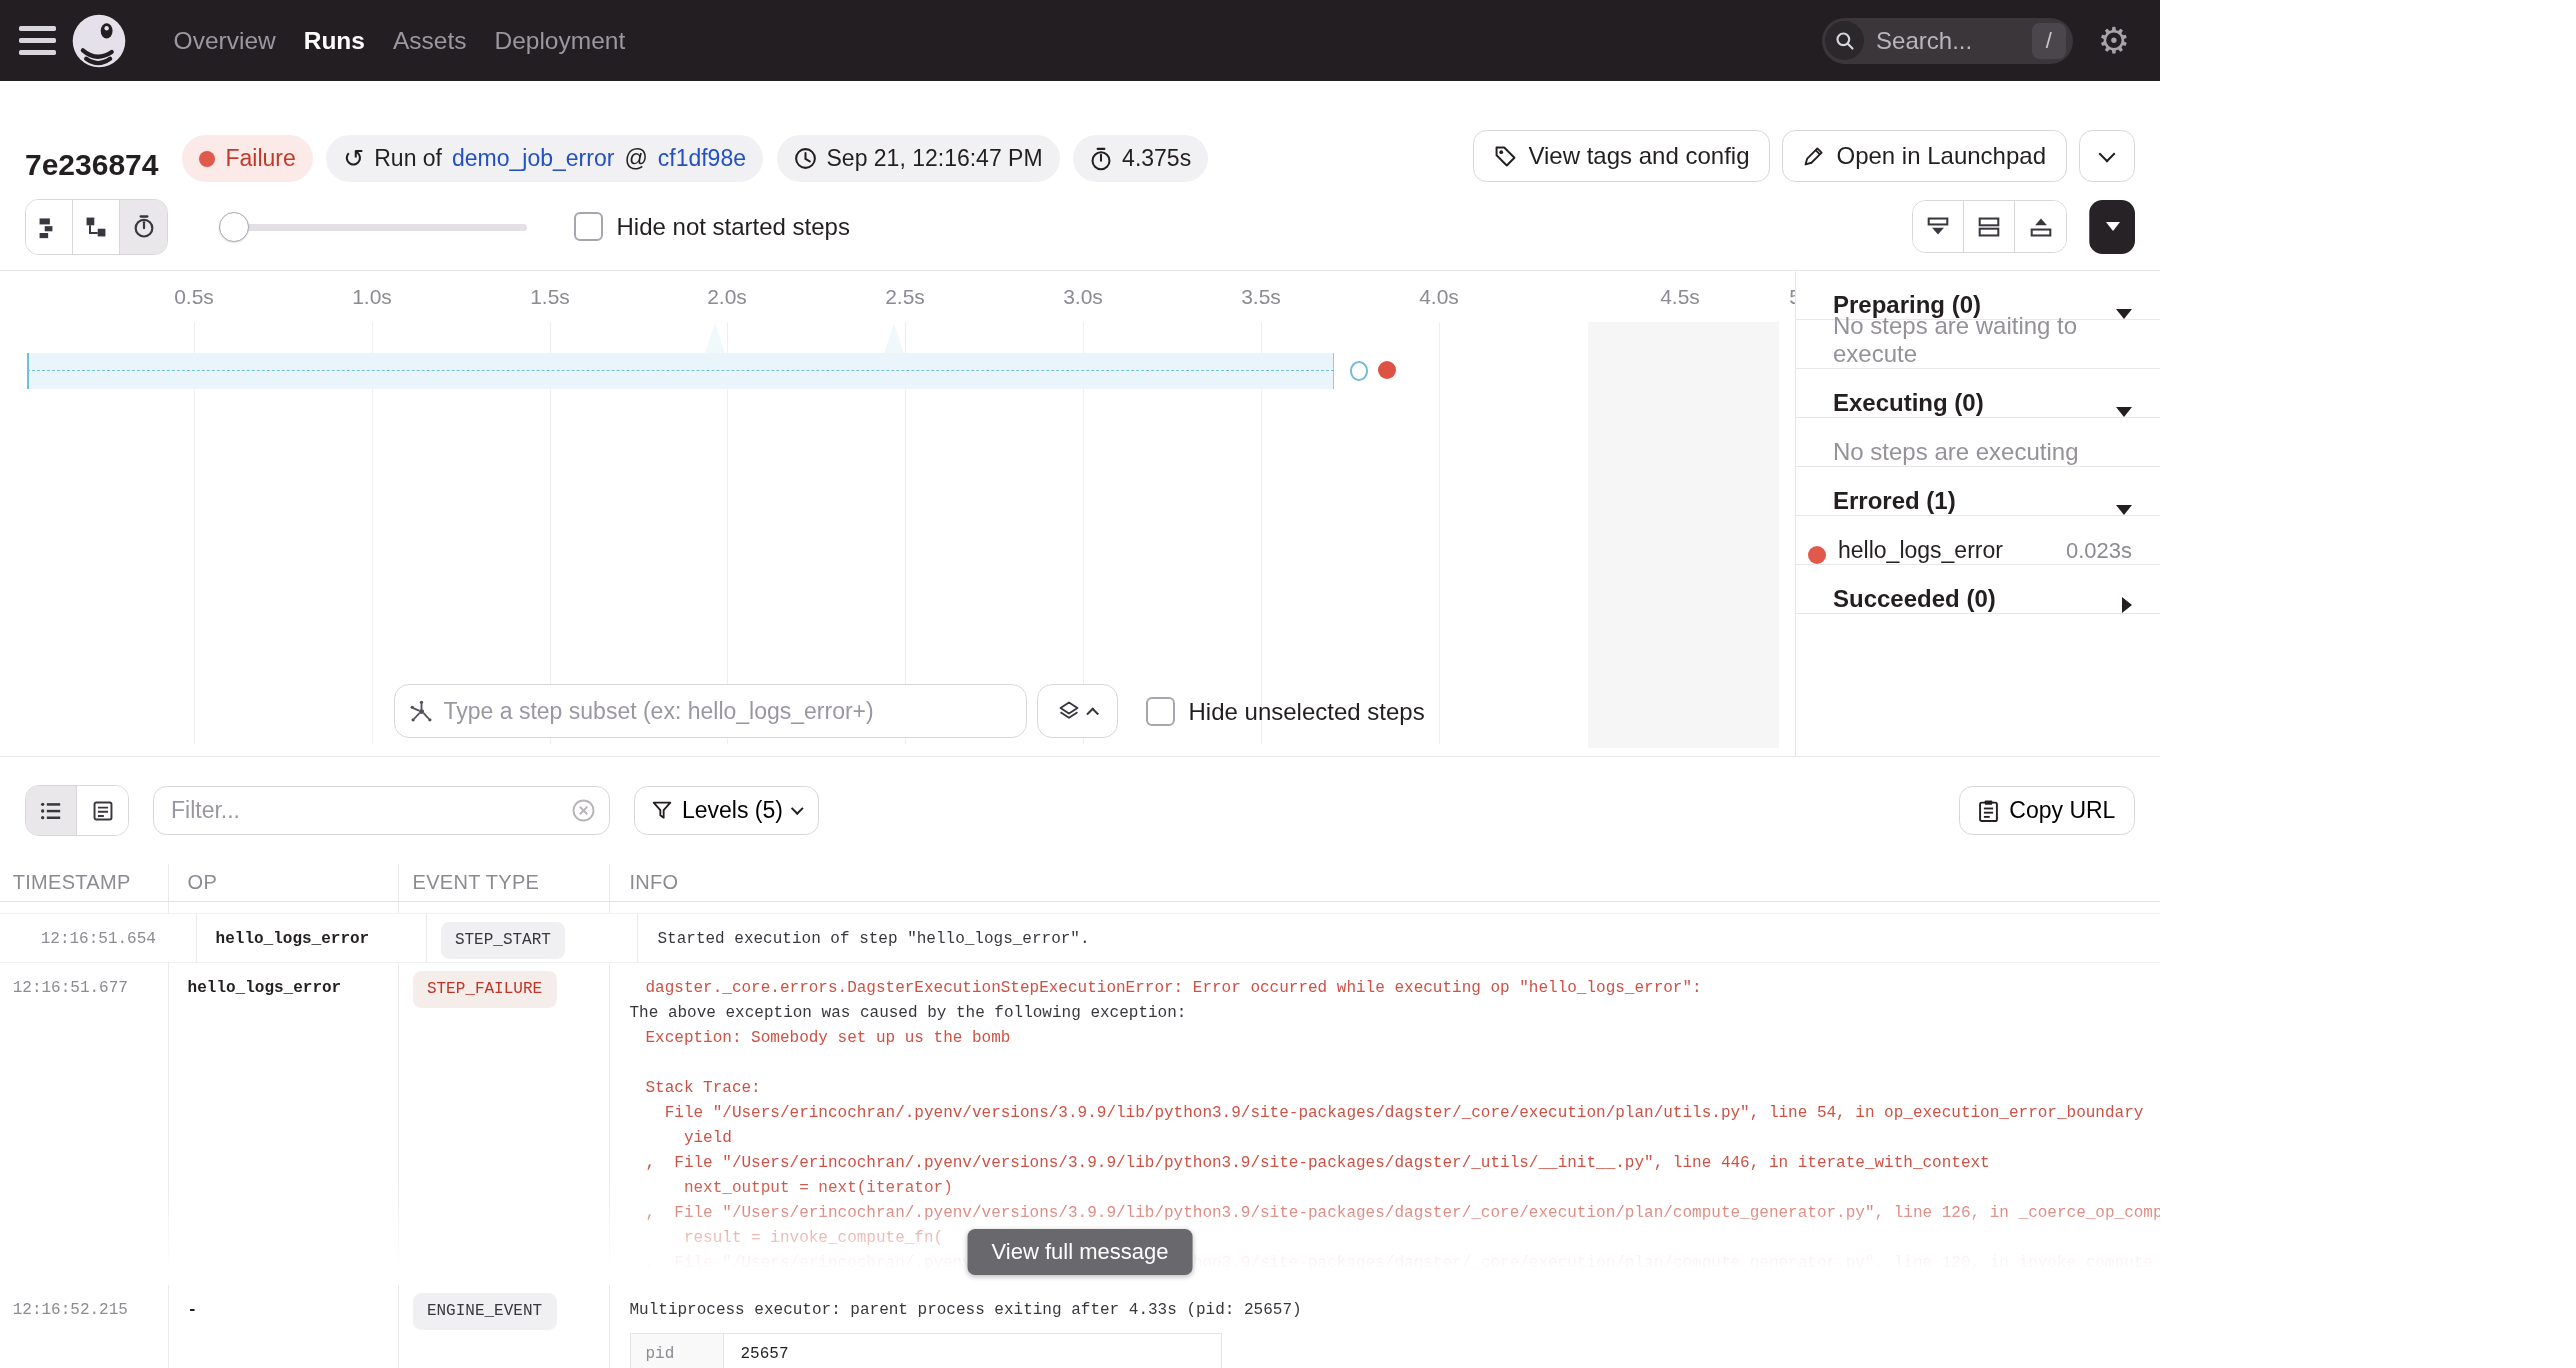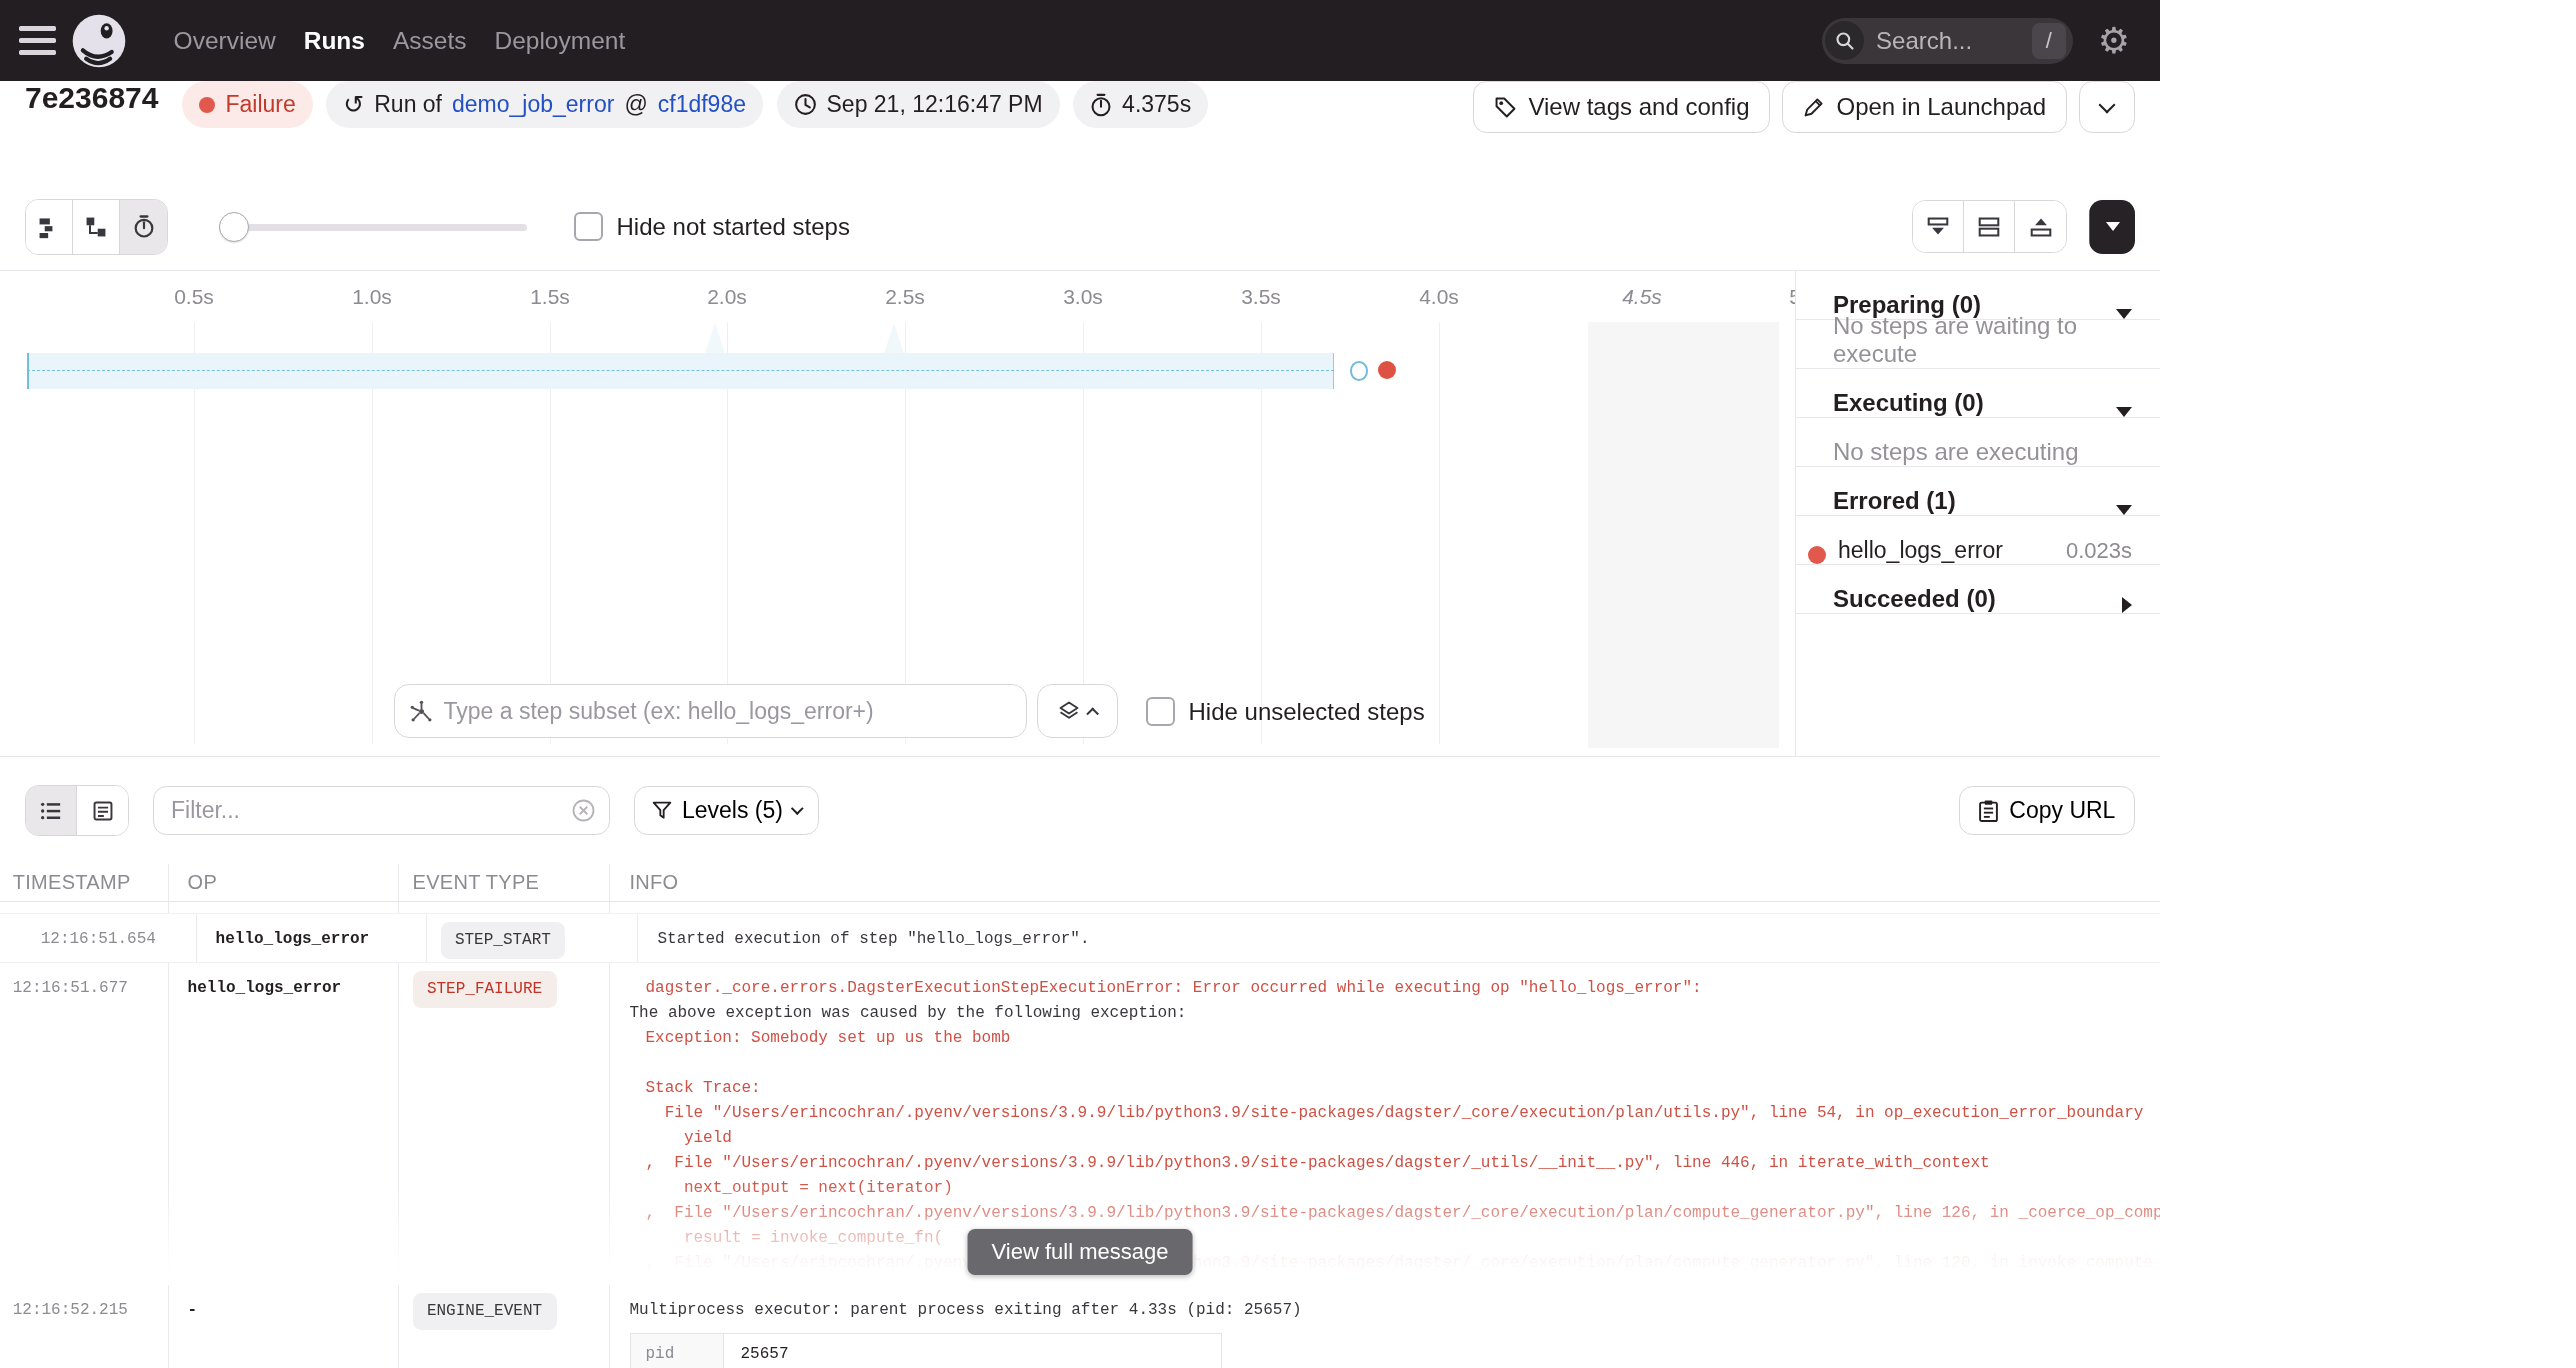--- a/index.html
+++ b/index.html
@@ -22,21 +22,21 @@
                display:flex; align-items:center; }
   .search-iconwrap{ width:39px; height:39px; margin-left:3.4px; border-radius:50%;
                     background:#2B282B; display:flex; align-items:center; justify-content:center; }
   .search-ph{ font-size:24px; color:#B8B5BB; margin-left:12px; flex:1; }
   .slashkey{ width:34px; height:36px; margin-right:6.8px; background:#4A464B; color:#C9C6CC;
              border-radius:7.6px; font-size:22px; display:flex; align-items:center; justify-content:center; }
   .gear{ margin:0 30px 0 25px; color:#A7A3AA; font-size:36px; line-height:1; cursor:pointer; }
 
   
   .runheader{ position:absolute; top:81px; left:0; right:0; height:101px; background:#fff;
-              display:flex; align-items:flex-start; padding:0 25px; }
+              display:flex; align-items:flex-end; padding:0 25px; }
   .runid{ font-size:30px; font-weight:700; color:#231F20; margin-right:24px; }
   .pill{ height:47px; border-radius:24px; background:#F1F0F2; display:flex; align-items:center;
          gap:10px; padding:0 17px; font-size:23px; color:#231F20; margin-right:13.5px; white-space:nowrap; }
   .pill.failure{ background:#FBEAE7; color:#C33A2B; font-weight:500; }
   .dot-red{ width:16px; height:16px; border-radius:50%; background:#E1594C; display:inline-block; }
   .bluelink{ color:#2350C3; cursor:pointer; }
   .histglyph{ font-size:25px; color:#231F20; }
   .hdr-buttons{ margin-left:auto; display:flex; gap:12px; }
   .obtn{ height:52px; border:1.7px solid #D9D6DA; border-radius:13.5px; background:#fff;
          display:flex; align-items:center; gap:11px; padding:0 20px; font-size:24px; color:#231F20;
@@ -307,21 +307,21 @@
     <div class="gantt">
       <div id="gantt-axis">
           <span class="tick-label" style="left: 194px;">0.5s</span>
           <span class="tick-label" style="left: 372px;">1.0s</span>
           <span class="tick-label" style="left: 550px;">1.5s</span>
           <span class="tick-label" style="left: 727px;">2.0s</span>
           <span class="tick-label" style="left: 905px;">2.5s</span>
           <span class="tick-label" style="left: 1083px;">3.0s</span>
           <span class="tick-label" style="left: 1261px;">3.5s</span>
           <span class="tick-label" style="left: 1439px;">4.0s</span>
-          <span class="tick-label" style="left: 1642px; font-style: italic;">4.5s</span>
+          <span class="tick-label" style="left: 1680px;">4.5s</span>
           <span class="tick-label" style="left: 1795px;">5</span>
         </div>
       <div id="gantt-grid">
           <div class="gridline" style="left: 194px;"></div>
           <div class="gridline" style="left: 372px;"></div>
           <div class="gridline" style="left: 550px;"></div>
           <div class="gridline" style="left: 727px;"></div>
           <div class="gridline" style="left: 905px;"></div>
           <div class="gridline" style="left: 1083px;"></div>
           <div class="gridline" style="left: 1261px;"></div>

